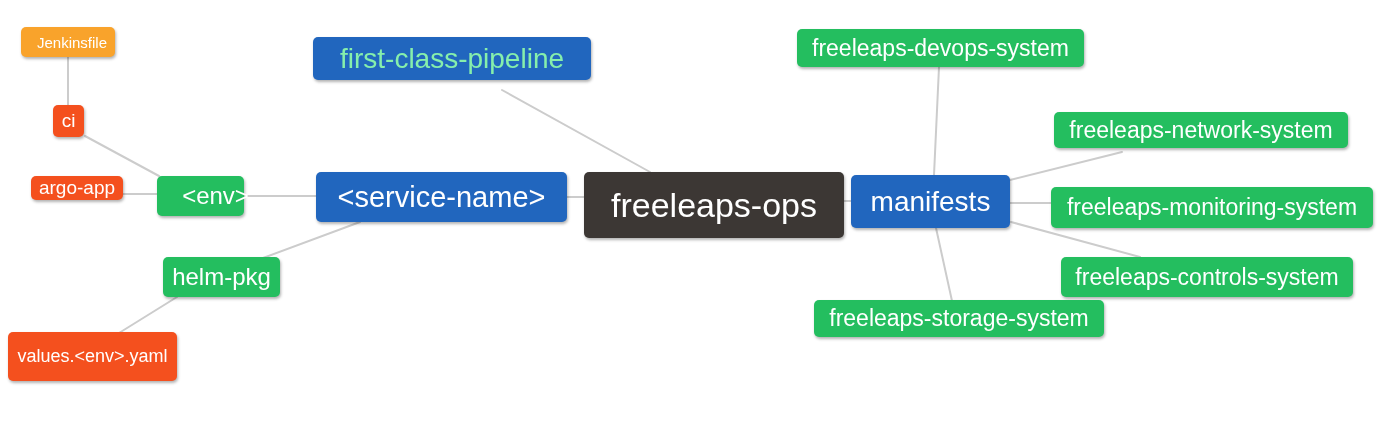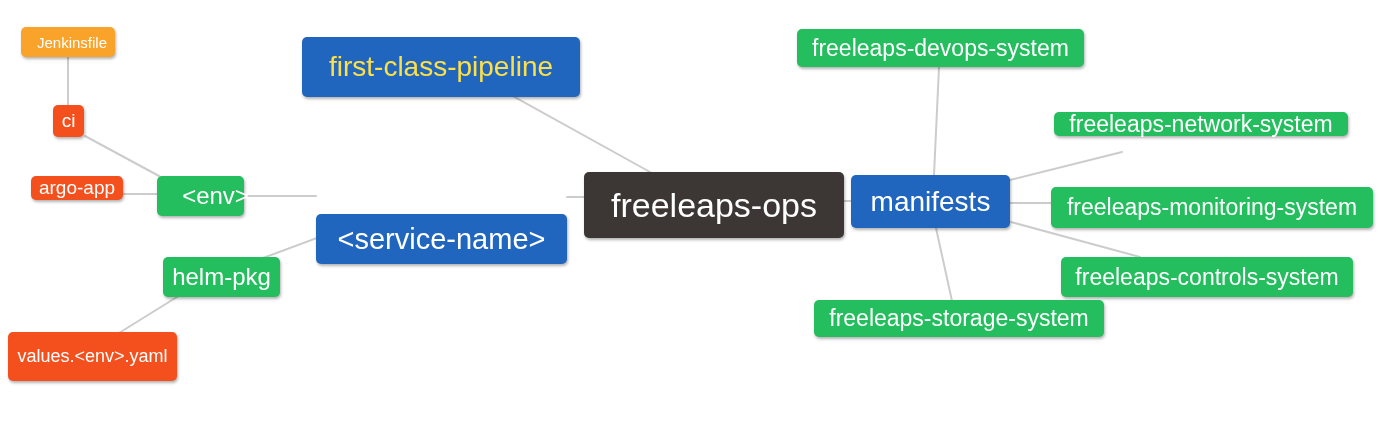--- a/index.html
+++ b/index.html
@@ -67,31 +67,31 @@
   <div class="node" style="left: 53px; top: 105px; width: 31px; height: 32px; font-size: 19px; background: rgb(244, 80, 30); color: rgb(255, 255, 255);">ci</div>
 
   <div class="node" style="left: 31px; top: 176px; width: 92px; height: 24px; font-size: 19px; background: rgb(244, 80, 30); color: rgb(255, 255, 255);">argo-app</div>
 
   <div class="node" style="left: 157px; top: 176px; width: 87px; height: 40px; font-size: 24px; background: rgb(36, 190, 95); color: rgb(255, 255, 255); padding-left: 30px;">&lt;env&gt;</div>
 
   <div class="node" style="left: 147px; top: 257px; width: 117px; height: 40px; font-size: 24px; background: rgb(36, 190, 95); color: rgb(255, 255, 255); margin-left: 16px;">helm-pkg</div>
 
   <div class="node" style="left: 8px; top: 332px; width: 169px; height: 49px; font-size: 18px; background: rgb(244, 80, 30); color: rgb(255, 255, 255);">values.&lt;env&gt;.yaml</div>
 
-  <div class="node" style="left: 302px; top: 37px; width: 278px; height: 60px; font-size: 28px; background: rgb(33, 102, 190); color: #fde047;">first-class-pipeline</div>
+  <div class="node" style="left: 313px; top: 37px; width: 278px; height: 43px; font-size: 28px; background: rgb(33, 102, 190); color: #86efac;">first-class-pipeline</div>
 
-  <div class="node" style="left: 316px; top: 172px; width: 251px; height: 50px; font-size: 29px; background: rgb(33, 102, 190); color: rgb(255, 255, 255); margin-top: 42px;">&lt;service-name&gt;</div>
+  <div class="node" style="left: 316px; top: 172px; width: 251px; height: 50px; font-size: 29px; background: rgb(33, 102, 190); color: rgb(255, 255, 255);">&lt;service-name&gt;</div>
 
   <div class="node" style="left: 584px; top: 172px; width: 260px; height: 66px; font-size: 34px; background: rgb(60, 55, 52); color: rgb(255, 255, 255);">freeleaps-ops</div>
 
   <div class="node" style="left: 851px; top: 175px; width: 159px; height: 53px; font-size: 28px; background: rgb(33, 102, 190); color: rgb(255, 255, 255);">manifests</div>
 
   <div class="node" style="left: 797px; top: 29px; width: 287px; height: 38px; font-size: 23px; background: rgb(36, 190, 95); color: rgb(255, 255, 255);">freeleaps-devops-system</div>
 
-  <div class="node" style="left: 1054px; top: 112px; width: 294px; height: 24px; font-size: 23px; background: rgb(36, 190, 95); color: rgb(255, 255, 255);">freeleaps-network-system</div>
+  <div class="node" style="left: 1054px; top: 112px; width: 294px; height: 36px; font-size: 23px; background: rgb(36, 190, 95); color: rgb(255, 255, 255);">freeleaps-network-system</div>
 
   <div class="node" style="left: 1051px; top: 187px; width: 322px; height: 41px; font-size: 23px; background: rgb(36, 190, 95); color: rgb(255, 255, 255);">freeleaps-monitoring-system</div>
 
   <div class="node" style="left: 1061px; top: 257px; width: 292px; height: 40px; font-size: 23px; background: rgb(36, 190, 95); color: rgb(255, 255, 255); text-align: right;">freeleaps-controls-system</div>
 
   <div class="node" style="left: 814px; top: 300px; width: 290px; height: 37px; font-size: 23px; background: rgb(36, 190, 95); color: rgb(255, 255, 255);">freeleaps-storage-system</div>
 
 </div>
 
 </body></html>

